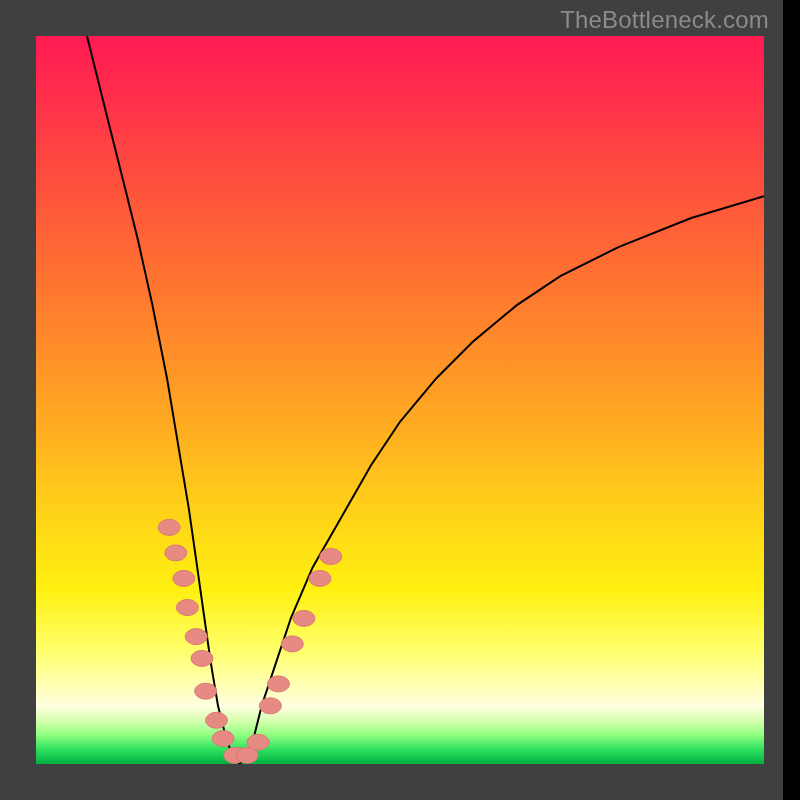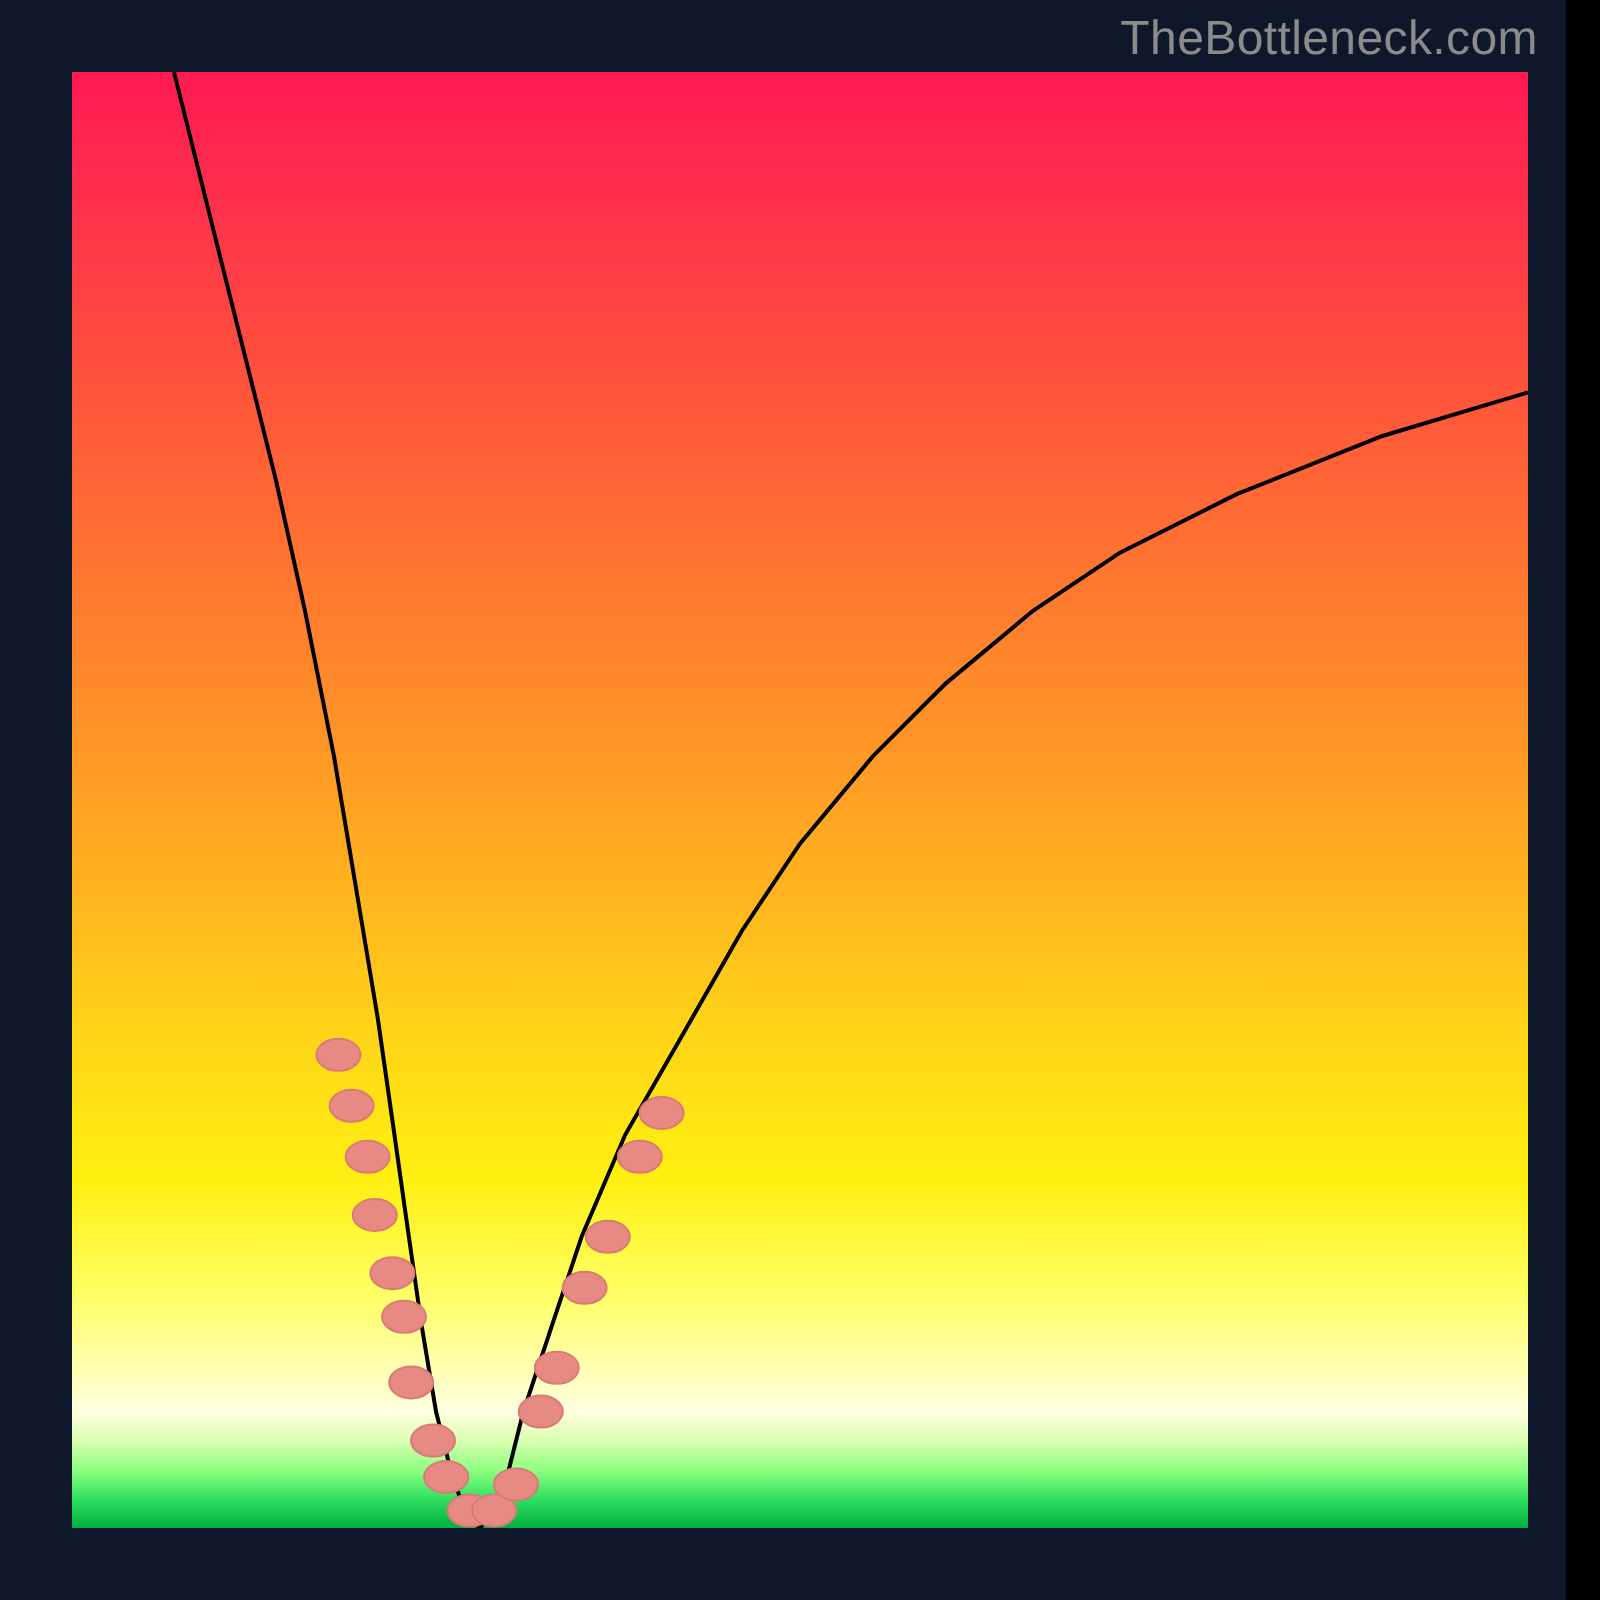--- a/index.html
+++ b/index.html
@@ -10,21 +10,21 @@
     background: #000;
     overflow: hidden;
     font-family: Arial, Helvetica, sans-serif;
   }
   .frame {
     position: absolute;
     left: 0;
     top: 0;
     width: 783px;
     height: 800px;
-    background: #0f172a;
+    background: #404040;
   }
   .plot-area {
     position: absolute;
     left: 36px;
     top: 36px;
     width: 728px;
     height: 728px;
     overflow: hidden;
   }
   .gradient {

